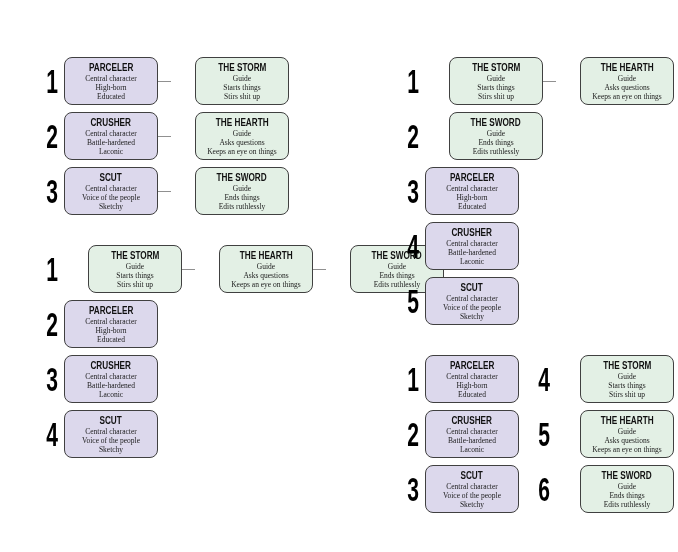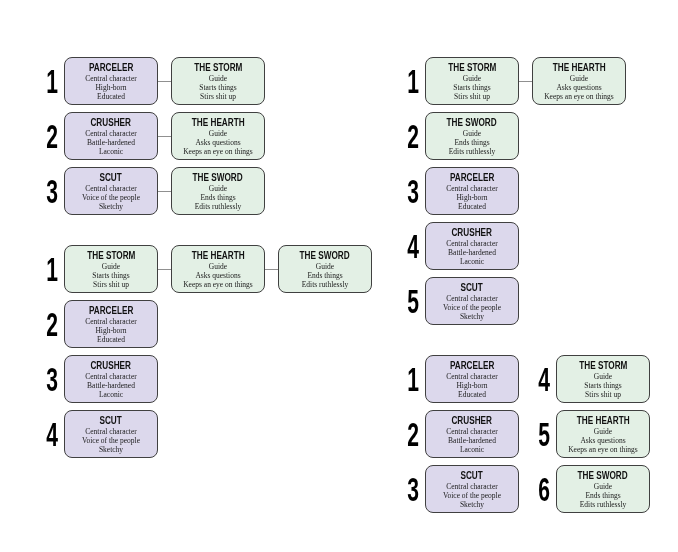--- a/index.html
+++ b/index.html
@@ -16,21 +16,21 @@
     font-size:34px;line-height:1;color:var(--number-color,#000);
     transform:scaleX(0.62);transform-origin:50% 50%;
   }
   .box{
     flex:0 0 94px;width:94px;height:48px;box-sizing:border-box;
     border:1px solid var(--box-border,#404040);border-radius:8px;
     display:flex;flex-direction:column;justify-content:center;align-items:center;
     padding:1px 2px;background:#fff;
   }
   .box.character{background:var(--character-fill,#dcd8ec);}
-  .box.guide{background:var(--guide-fill,#e3f0e5);}
+  .box.guide{background:var(--guide-fill,#e3f0e5);margin-left:24px;}
   .box-title{
     font-family:"Liberation Sans",sans-serif;font-weight:700;
     font-size:10px;line-height:11px;white-space:nowrap;
     transform:scaleX(0.82);transform-origin:50% 50%;
     color:#111;margin-bottom:1px;
   }
   .box-line{
     font-family:"Liberation Serif",serif;
     font-size:7.5px;line-height:9px;white-space:nowrap;color:#1a1a1a;
   }

